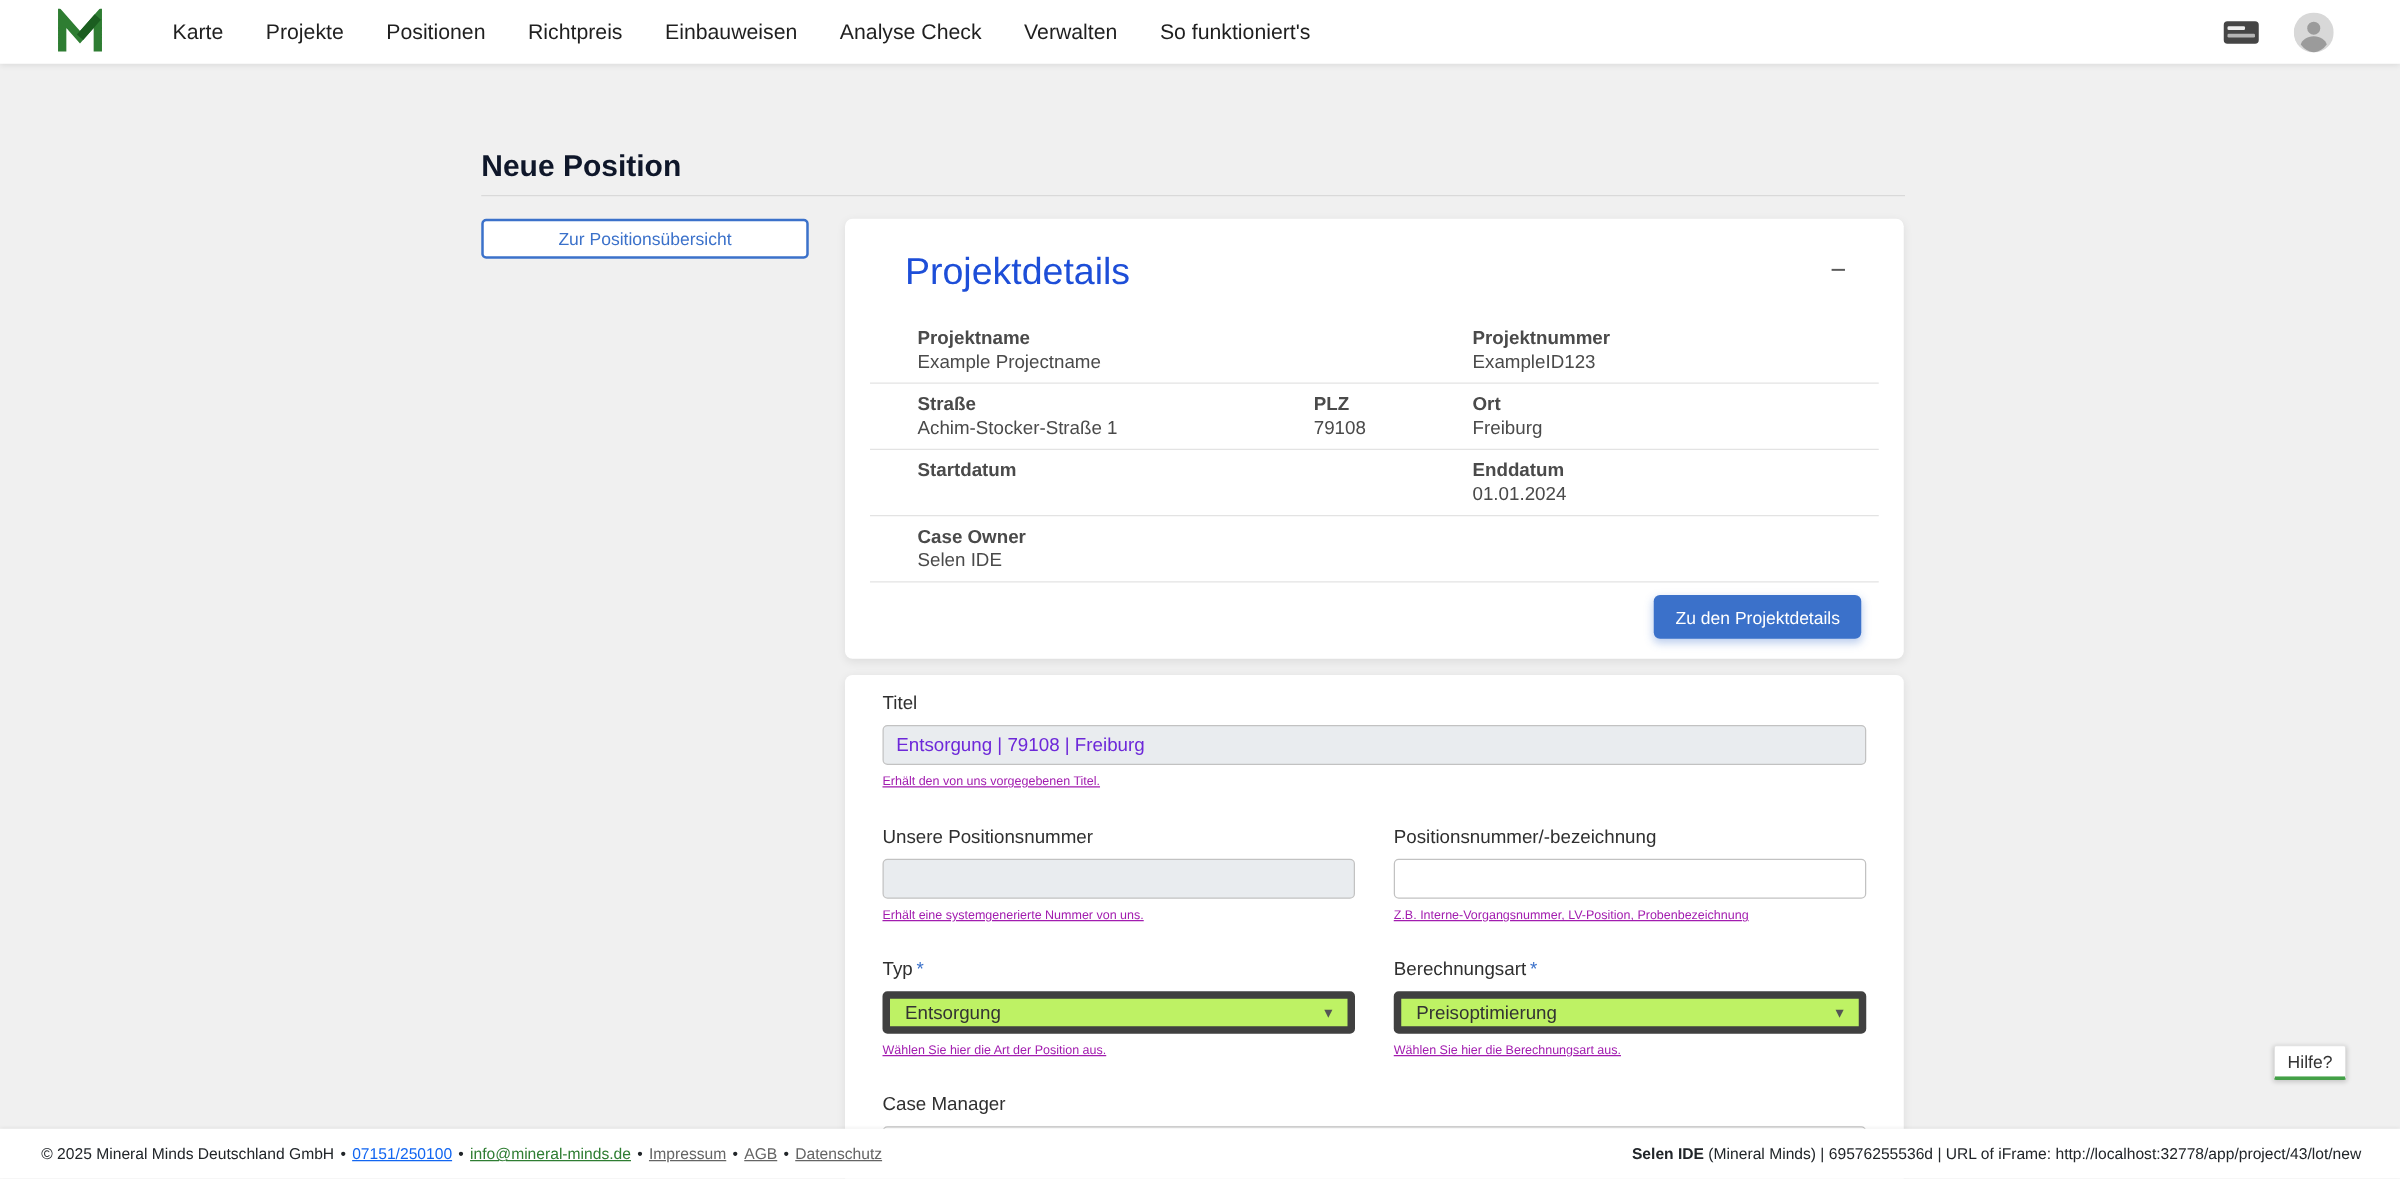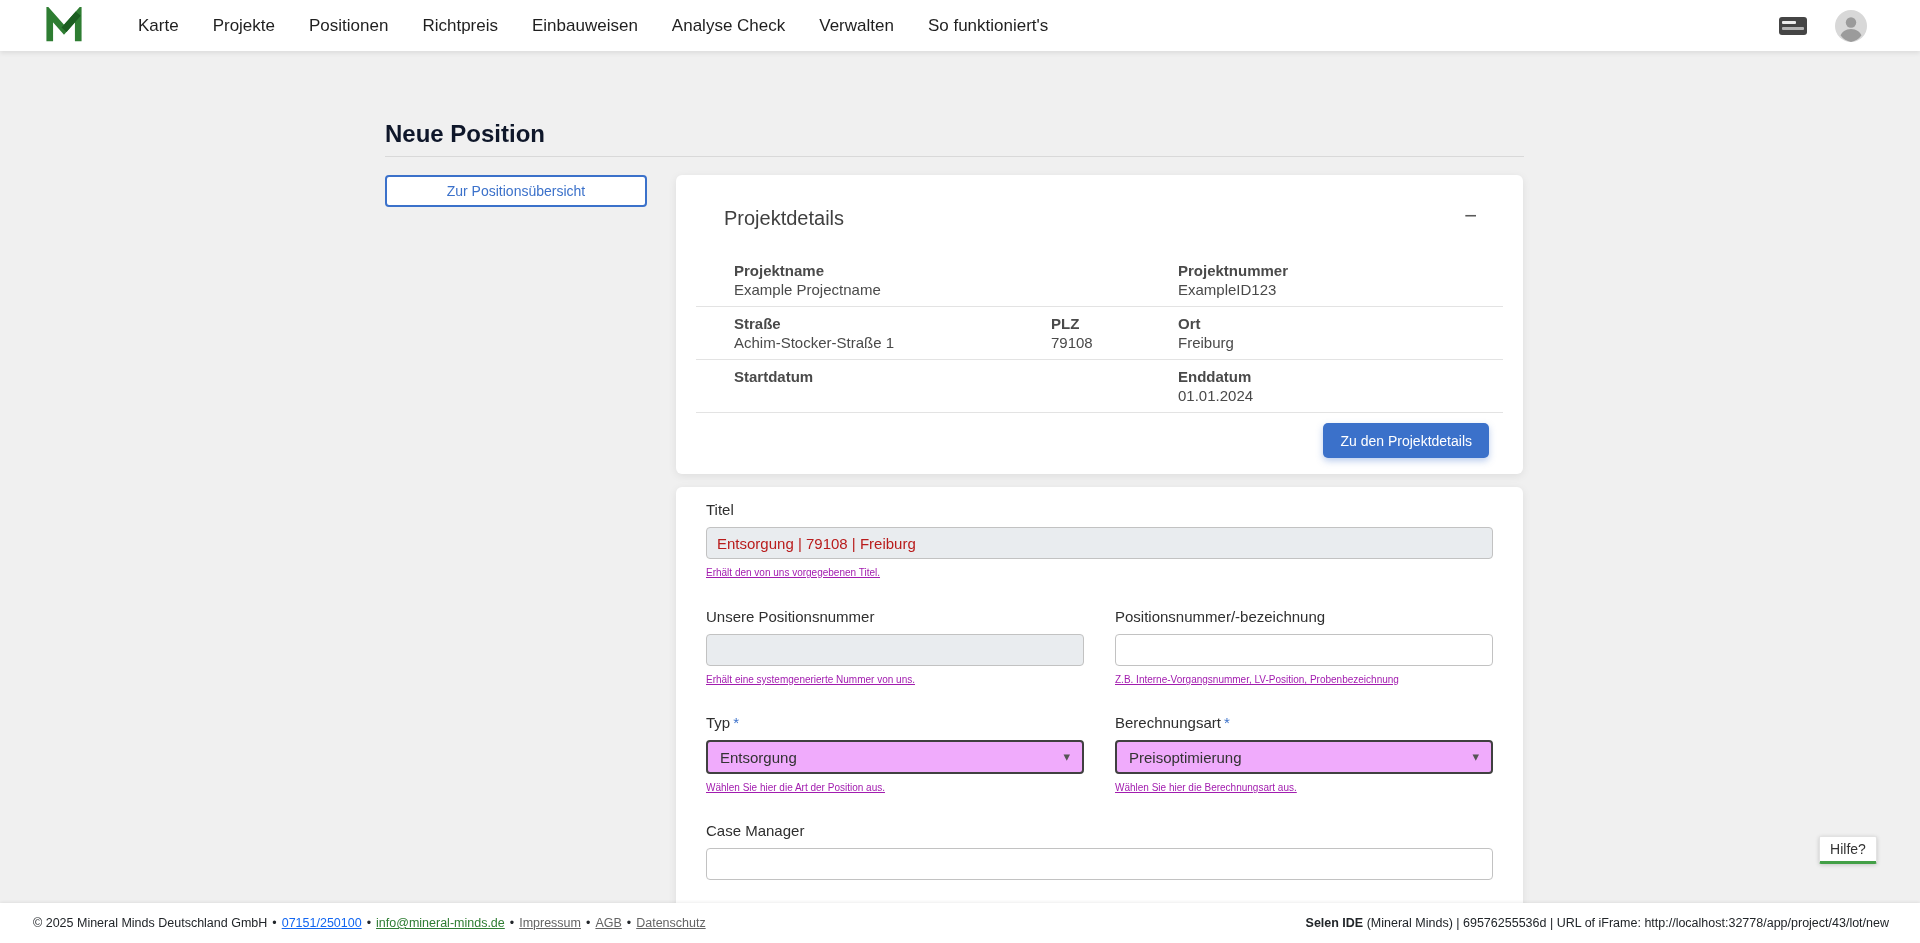--- a/index.html
+++ b/index.html
@@ -39,21 +39,21 @@
     color:#3b71ca; font-size:14px; font-family:inherit;
     display:flex; align-items:center; justify-content:center; cursor:pointer;
   }
 
   .card { background:#fff; border-radius:6px; box-shadow:0 2px 8px rgba(0,0,0,.08); }
 
   
   .card-project { margin-bottom:13px; }
   .card1-header { display:flex; justify-content:space-between; align-items:flex-start;
                   padding:30px 46px 23px 48px; }
-  .card1-title { font-size:20px; line-height:26px; font-weight:500; color:#404040; }
+  .card1-title { font-size:30px; line-height:26px; font-weight:500; color:#1d4ed8; }
   .collapse-btn { font-size:22px; line-height:22px; color:#5a5a5a; cursor:pointer; user-select:none; }
   .ptable { margin:0 20px; }
   .prow {
     display:grid; grid-template-columns:317px 127px 1fr;
     padding:8px 0 8px 38px; border-bottom:1px solid #e3e3e3;
   }
   .c-span2 { grid-column:1/3; }
   .c-col2 { grid-column:2; }
   .c-col3 { grid-column:3; }
   .c-full { grid-column:1/4; }
@@ -67,28 +67,28 @@
   }
 
   
   .card-form { padding:14px 30px 26px 30px; height:440px; }
   .field-label { display:block; font-size:15px; line-height:18px; color:#2f2f2f; margin-bottom:8px; }
   .req { color:#3b71ca; margin-left:3px; }
   .text-input {
     width:100%; height:32px; border:1px solid #c2c2c2; border-radius:4px;
     font-size:15px; font-family:inherit; color:#4f4f4f; padding:0 10px; background:#fff;
   }
-  .text-input:disabled, .text-input.is-disabled { background:#e9ecef; color:#b91c1c; }
+  .text-input:disabled, .text-input.is-disabled { background:#e9ecef; color:#6d28d9; }
   .helper { font-size:10px; line-height:15px; color:#a21caf; margin-top:6px;text-decoration:underline; }
   .grid2 { display:grid; grid-template-columns:1fr 1fr; column-gap:31px; }
   .mt28 { margin-top:28px; }
   .mt27 { margin-top:27px; }
   .select {
-    position:relative; height:34px; border:2px solid #404040; border-radius:4px;
-    background:#f0abfc; display:flex; align-items:center; padding:0 30px 0 12px;
+    position:relative; height:34px; border:6px solid #404040; border-radius:4px;
+    background:#bef264; display:flex; align-items:center; padding:0 30px 0 12px;
     font-size:15px; color:#333; cursor:pointer;
   }
   .select .caret { position:absolute; right:12px; top:50%; transform:translateY(-52%);
                    font-size:13px; color:#555; }
 
   
   .help-badge {
     position:absolute; left:1819px; top:836px; width:58px; height:28px;
     background:#fff; border:1px solid #e2e2e2; border-bottom:3px solid #43a047;
     box-shadow:0 1px 4px rgba(0,0,0,.18); border-radius:2px;
@@ -198,20 +198,26 @@
           <div class="prow">
             <div class="c-span2">
               <span class="plabel">Startdatum</span>
             </div>
             <div class="c-col3">
               <span class="plabel">Enddatum</span>
               <span class="pvalue">01.01.2024</span>
             </div>
           </div>
 
+          <div class="prow">
+            <div class="c-full">
+              <span class="plabel">Case Owner</span>
+              <span class="pvalue">Selen IDE</span>
+            </div>
+          </div>
         </div>
 
         <div class="card1-footer">
           <button class="btn-primary">Zu den Projektdetails</button>
         </div>
       </section>
 
       <section class="card card-form">
 
         <div>

